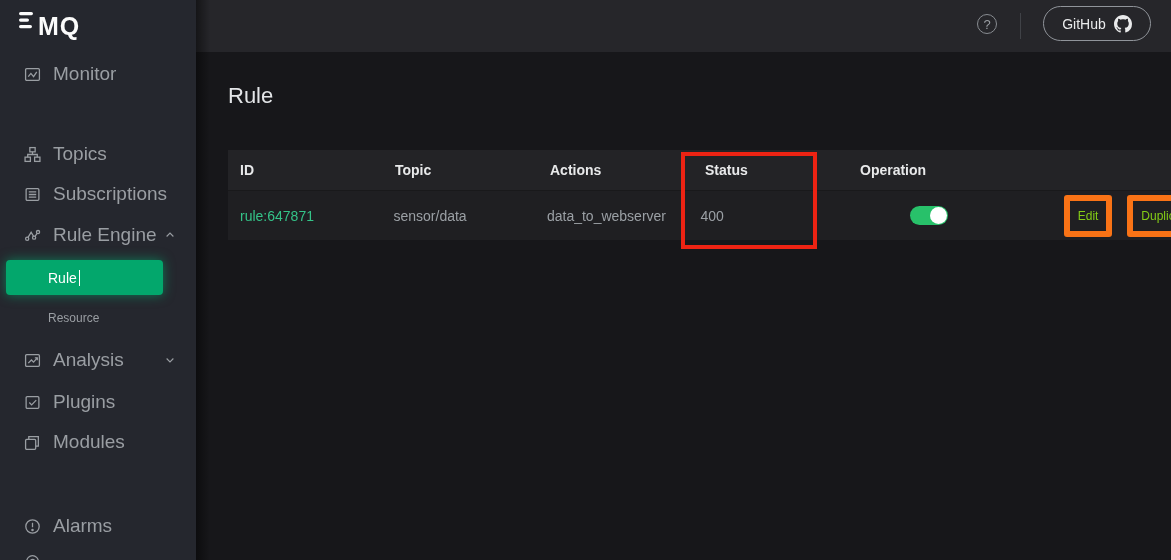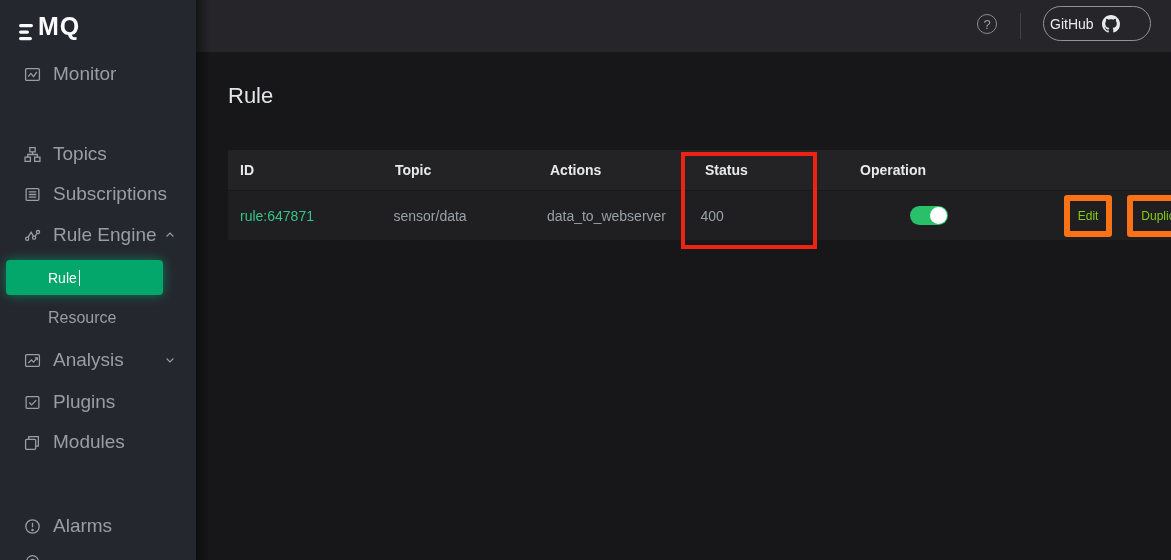--- a/index.html
+++ b/index.html
@@ -7,33 +7,33 @@
        font-family:"Liberation Sans",sans-serif;background:#17171a;}
 
   
   .topbar{position:absolute;left:196px;top:0;width:975px;height:52px;background:#26262a;}
   .help-icon{position:absolute;left:977px;top:14px;width:20px;height:20px;border:1.5px solid #888c91;
              border-radius:50%;color:#9a9ea3;font-size:13px;line-height:20px;text-align:center;
              box-sizing:border-box;cursor:pointer;}
   .topbar-divider{position:absolute;left:1020px;top:13px;width:1px;height:26px;background:#404247;}
   .github-btn{position:absolute;left:1043px;top:6px;width:108px;height:35px;border:1.5px solid #90949a;
               border-radius:18px;background:transparent;color:#e9eaeb;display:flex;align-items:center;
-              gap:8px;font-size:14px;box-sizing:border-box;cursor:pointer;}
+              justify-content:center;gap:8px;font-size:14px;box-sizing:border-box;cursor:pointer;}
 
   
   .sidebar{position:absolute;left:0;top:0;width:196px;height:560px;background:#25272e;z-index:5;overflow:hidden;}
   .shadow-gradient{position:absolute;left:196px;top:0;width:14px;height:560px;z-index:4;
                    background:linear-gradient(to right,rgba(0,0,0,.45),rgba(0,0,0,0));}
-  .logo{position:absolute;left:19px;top:12px;display:flex;align-items:flex-end;gap:4px;color:#fbfbfb;}
+  .logo{position:absolute;left:19px;top:12px;display:flex;align-items:flex-start;gap:4px;color:#fbfbfb;}
   .logo-text{font-size:25px;font-weight:bold;letter-spacing:1px;}
   .nav-item{position:absolute;left:0;width:196px;height:40px;display:flex;align-items:center;
             padding-left:24px;box-sizing:border-box;gap:12px;color:#9a9ea3;font-size:19px;cursor:pointer;}
   .nav-item .chev{position:absolute;right:20px;}
   .nav-child{position:absolute;left:0;width:196px;height:40px;display:flex;align-items:center;
-             padding-left:48px;box-sizing:border-box;color:#9a9ea3;font-size:16px;cursor:pointer;}
+             padding-left:48px;box-sizing:border-box;color:#9a9ea3;font-size:12px;cursor:pointer;}
   .nav-selected{position:absolute;left:6px;top:260px;width:157px;height:35px;background:#03a76c;
                 border-radius:4px;box-shadow:0 0 12px rgba(3,167,108,.65);color:#fff;display:flex;
                 align-items:center;padding-left:42px;box-sizing:border-box;font-size:14px;cursor:pointer;}
   .caret{width:1.5px;height:16px;background:#fff;margin-left:2px;}
   .icon{display:inline-flex;flex:none;}
   .partial-icon{position:absolute;left:24px;top:553px;color:#9a9ea3;}
 
   
   .page-title{position:absolute;left:228px;top:83px;font-size:22px;color:#e3e5e7;font-weight:400;}
   .table{position:absolute;left:228px;top:150px;width:1000px;border-radius:2px;}

